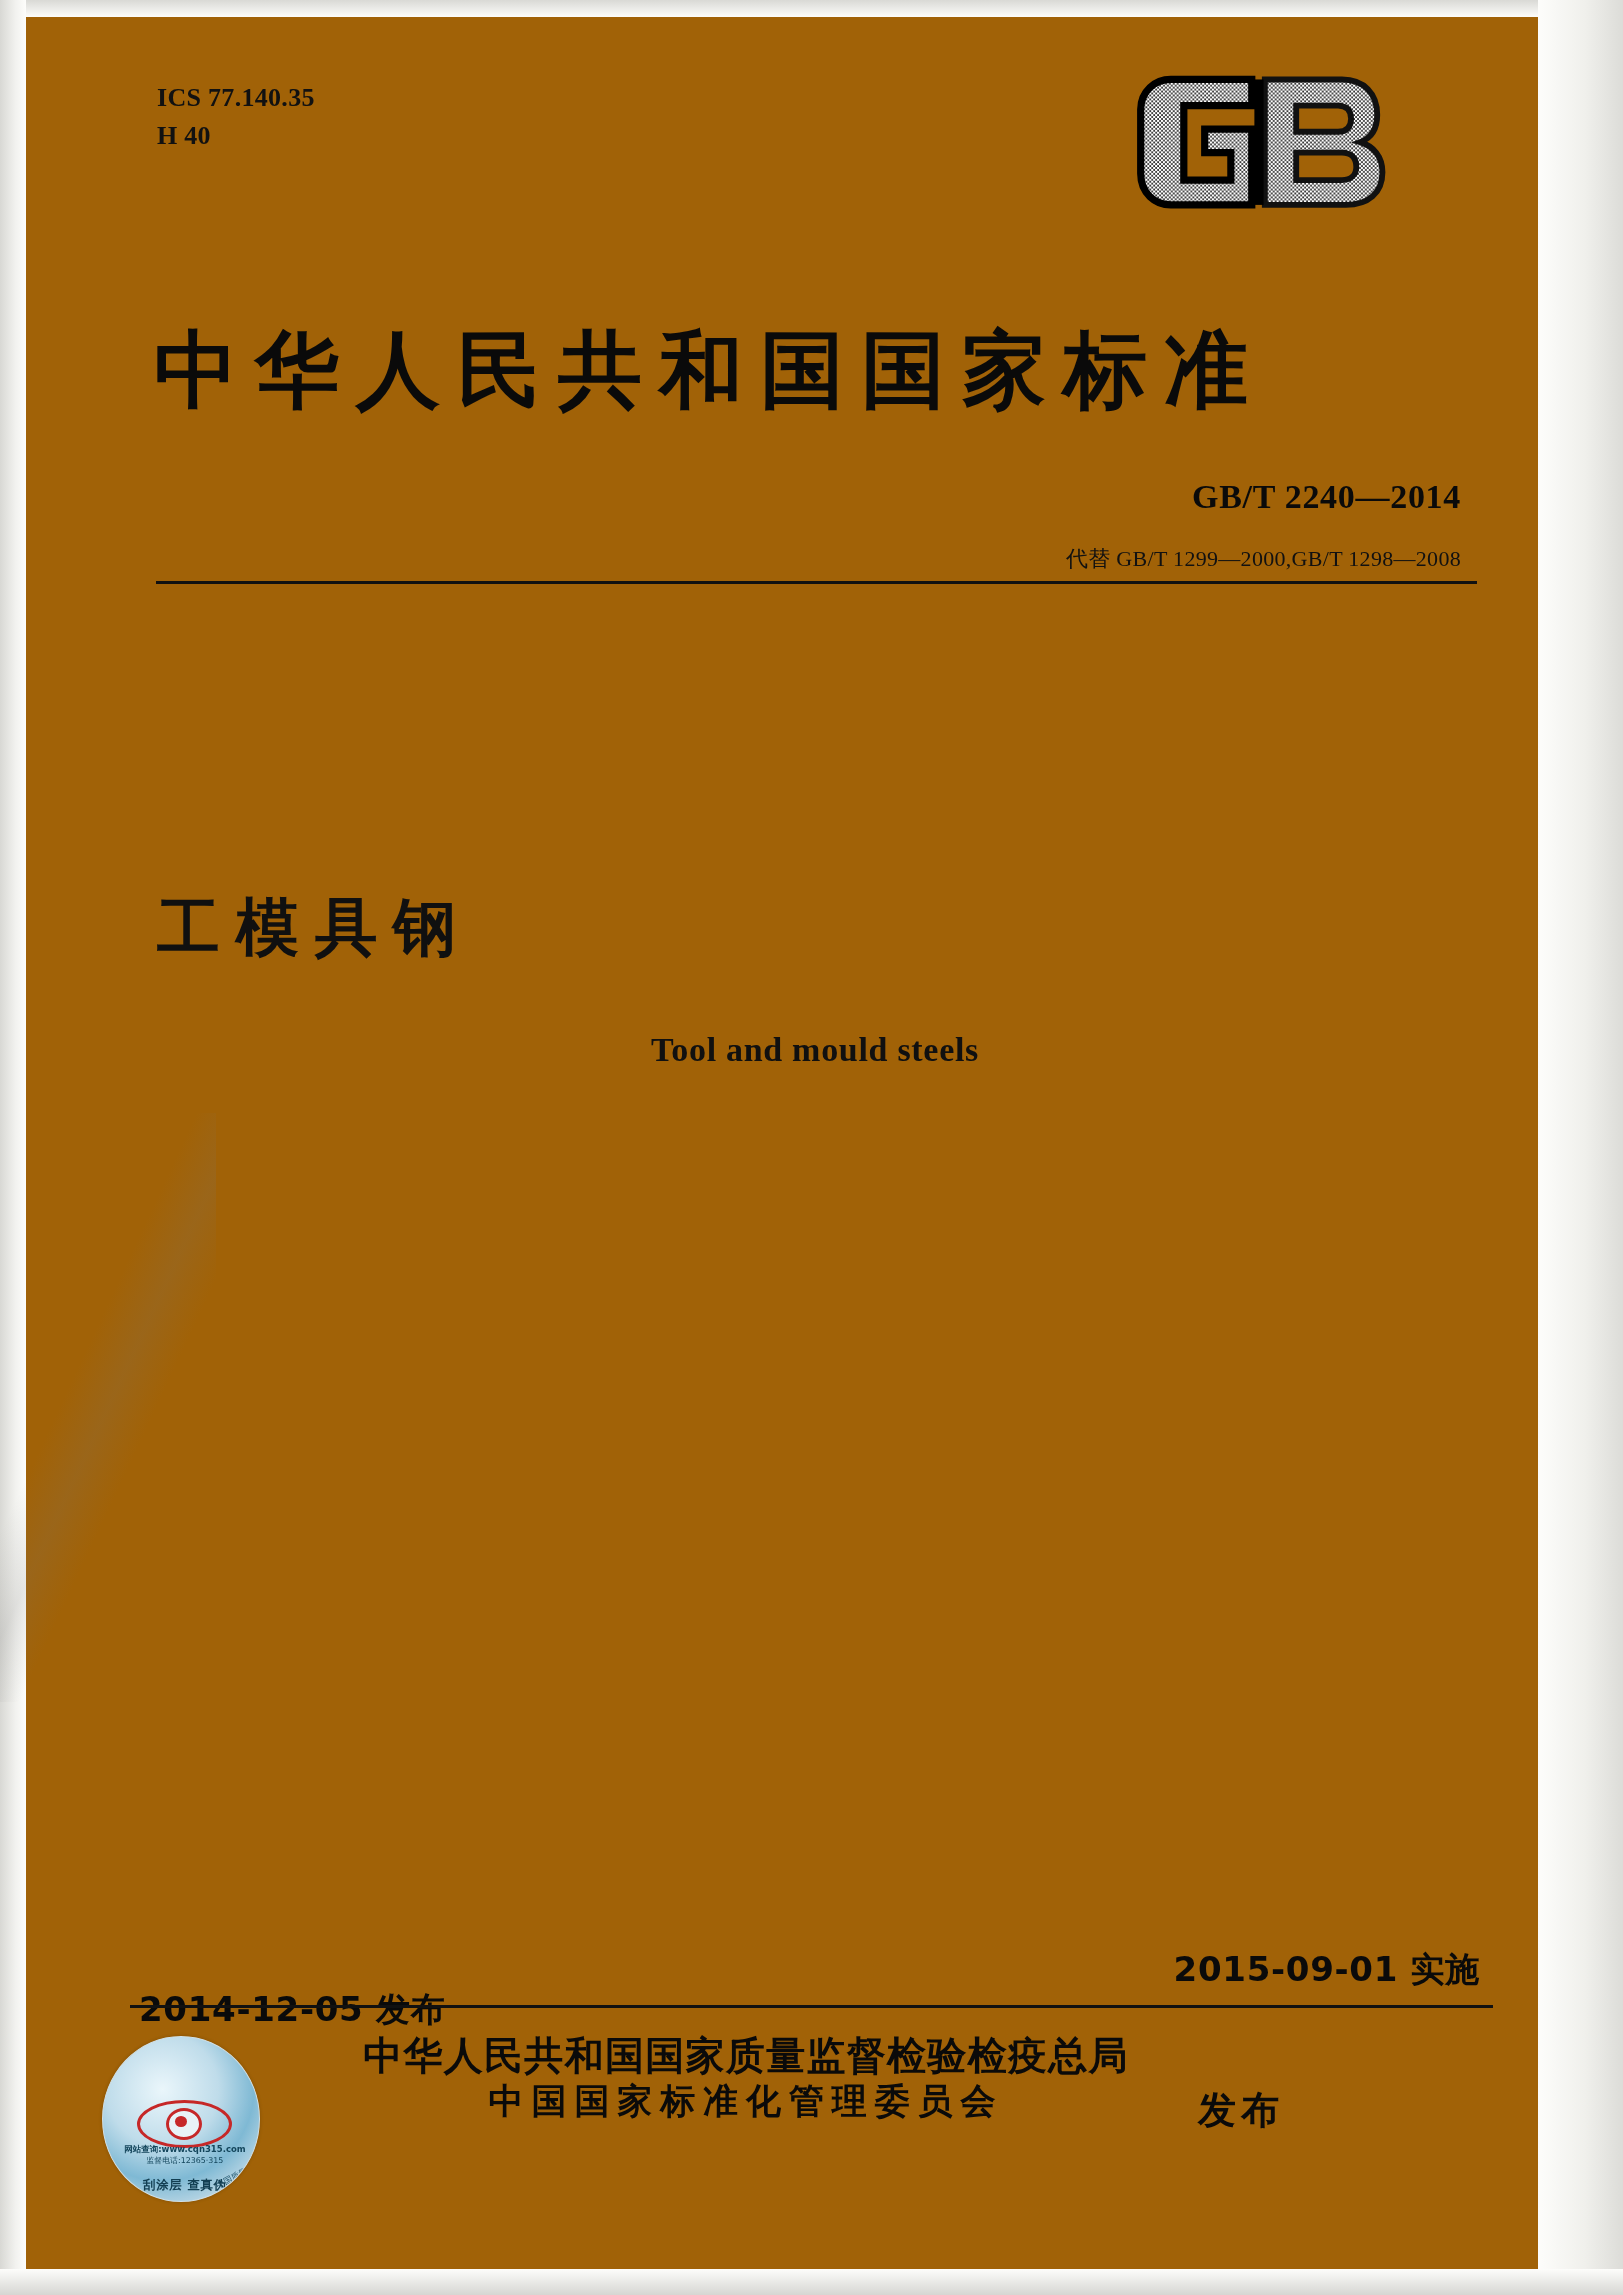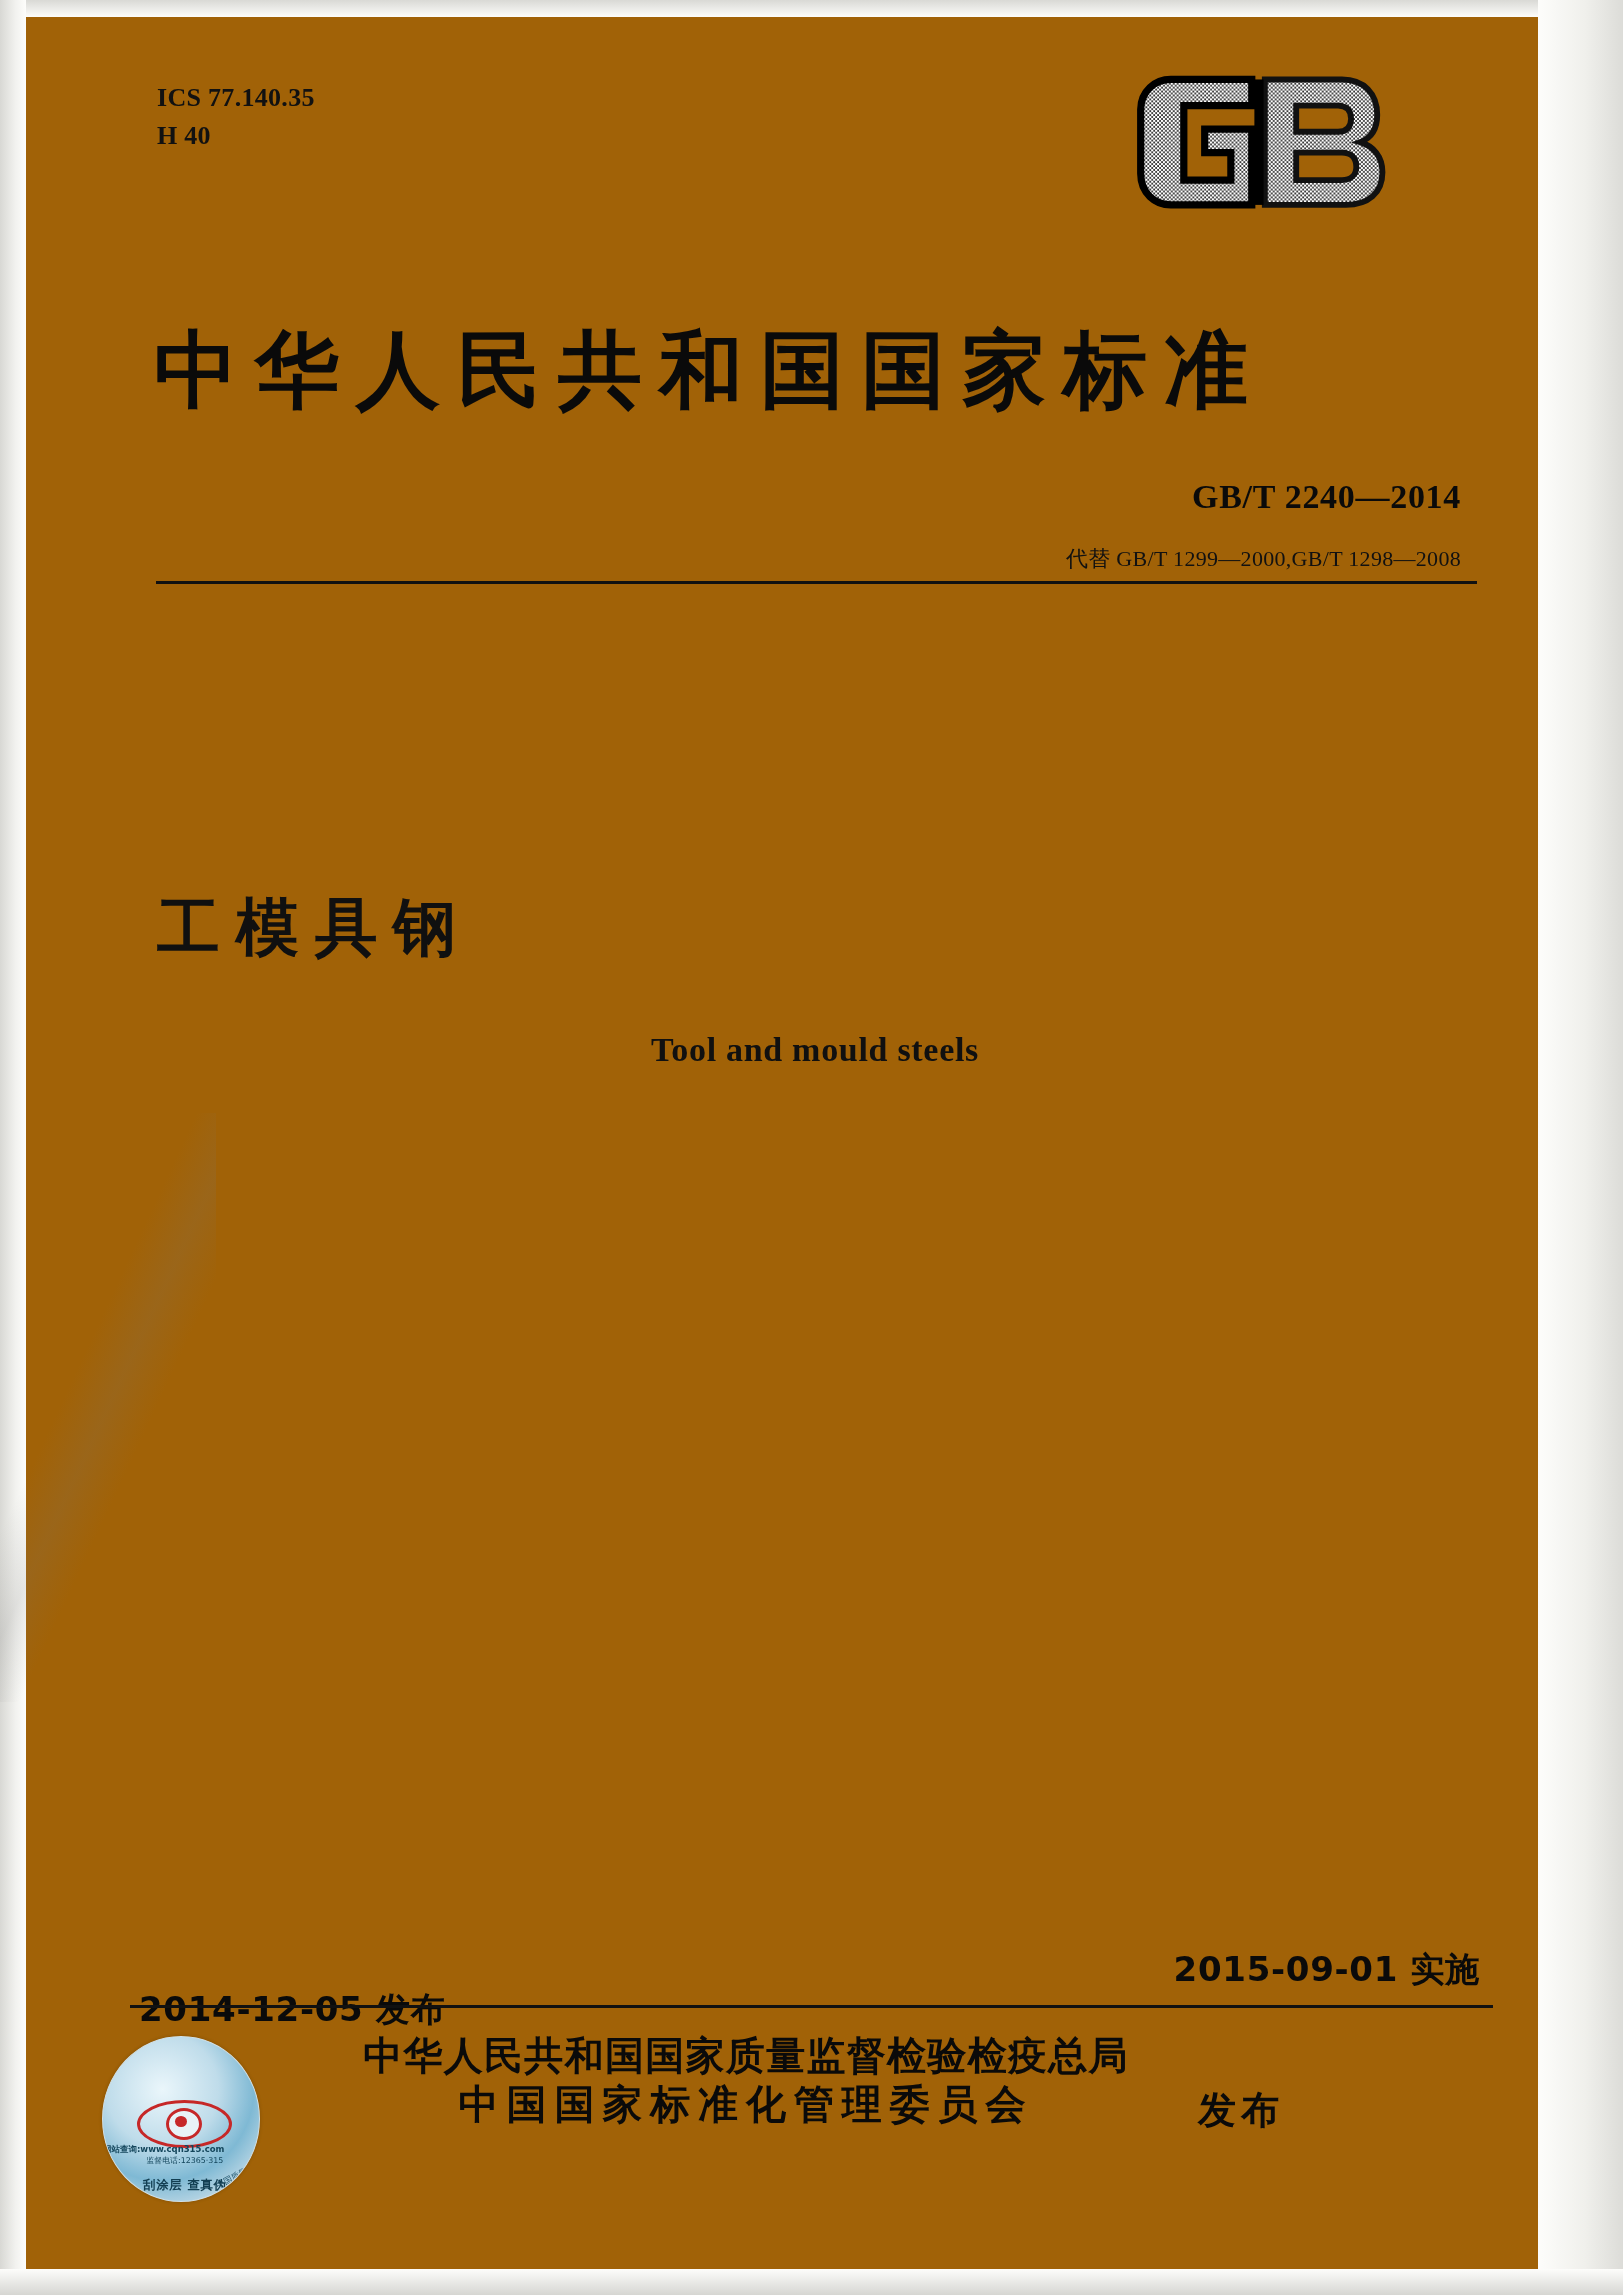--- a/index.html
+++ b/index.html
@@ -192,21 +192,21 @@
     font-weight: bold;
     color: #0a0a0a;
   }
   .publisher .line1 {
     font-size: 39px;
     letter-spacing: 1.3px;
     line-height: 1.22;
     white-space: nowrap;
   }
   .publisher .line2 {
-    font-size: 40px;
+    font-size: 35px;
     letter-spacing: 7.9px;
     line-height: 1.22;
     white-space: nowrap;
   }
   .publish-verb {
     position: absolute;
     left: 1198px;
     top: 2085px;
     font-family: "DejaVu Sans", sans-serif;
     font-weight: bold;
@@ -274,20 +274,21 @@
     position: absolute;
     left: 38px; top: 15.7px;
     width: 11.8px; height: 11px;
     background: #c62828;
     border-radius: 50%;
   }
   .sticker .url-line {
     position: absolute;
     left: 0; top: 107px;
     width: 164px;
+    text-align: center;
     font-family: "DejaVu Sans", sans-serif;
     font-size: 8.5px;
     color: #14465c;
     font-weight: bold;
   }
   .sticker .code-line {
     position: absolute;
     left: 0; top: 118px;
     width: 164px;
     text-align: center;

